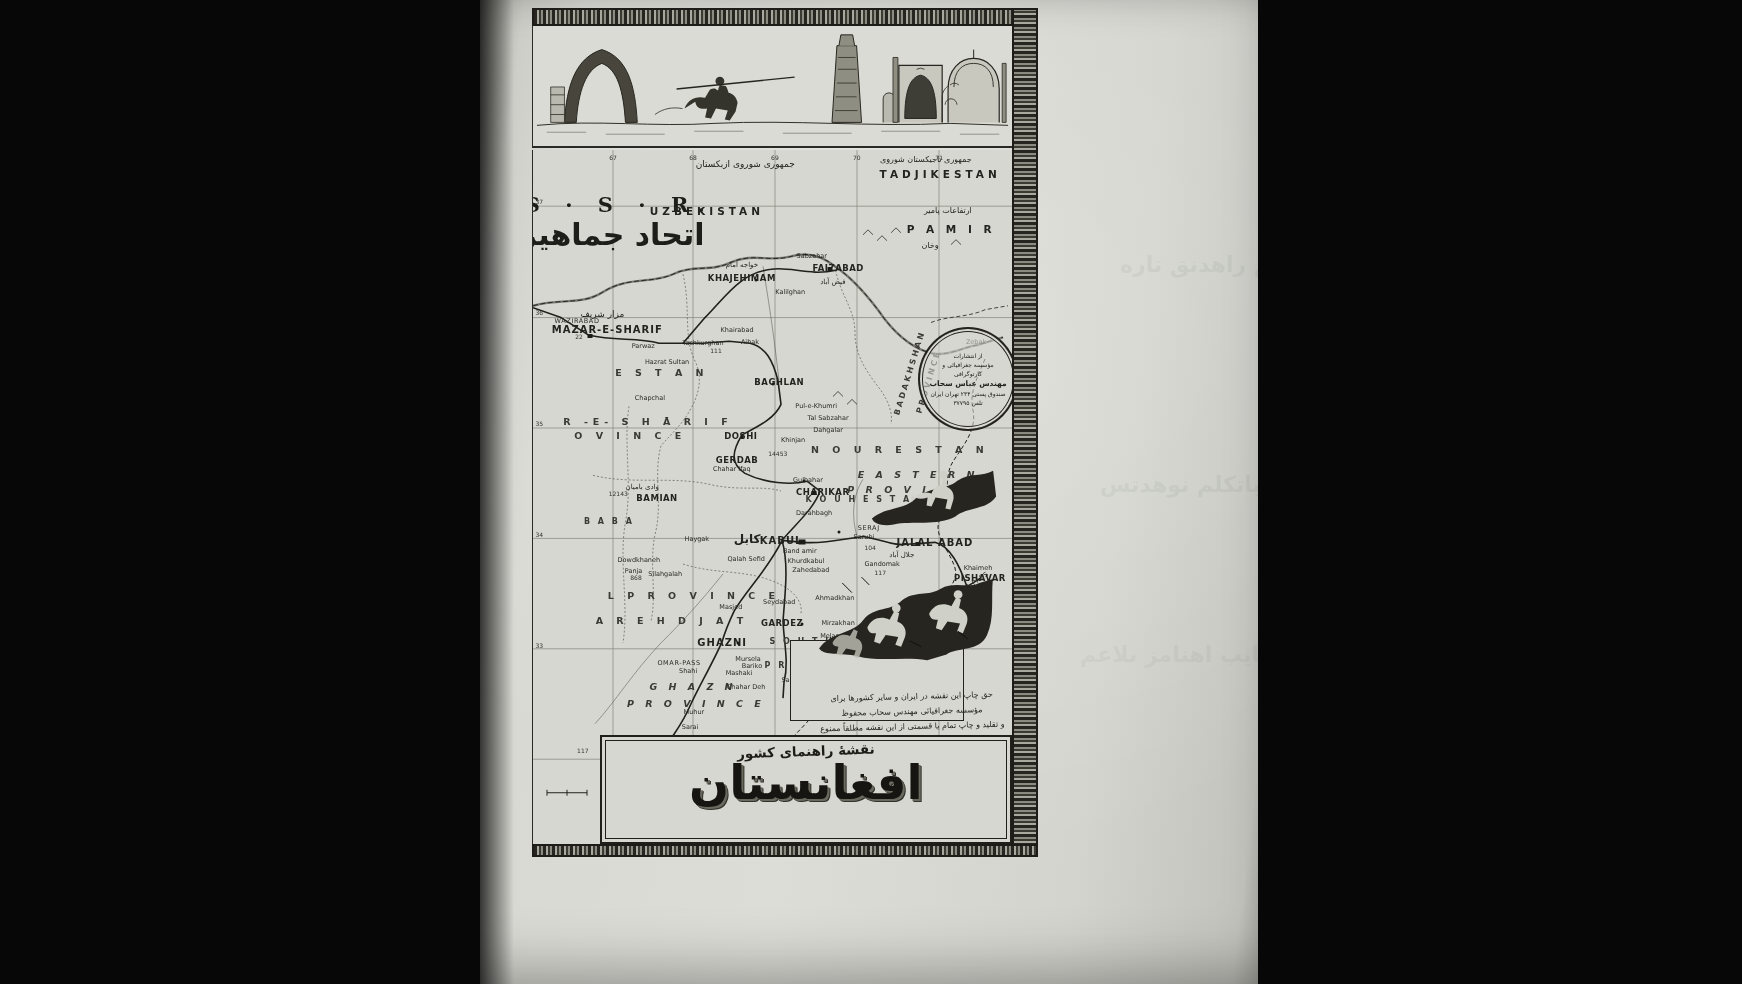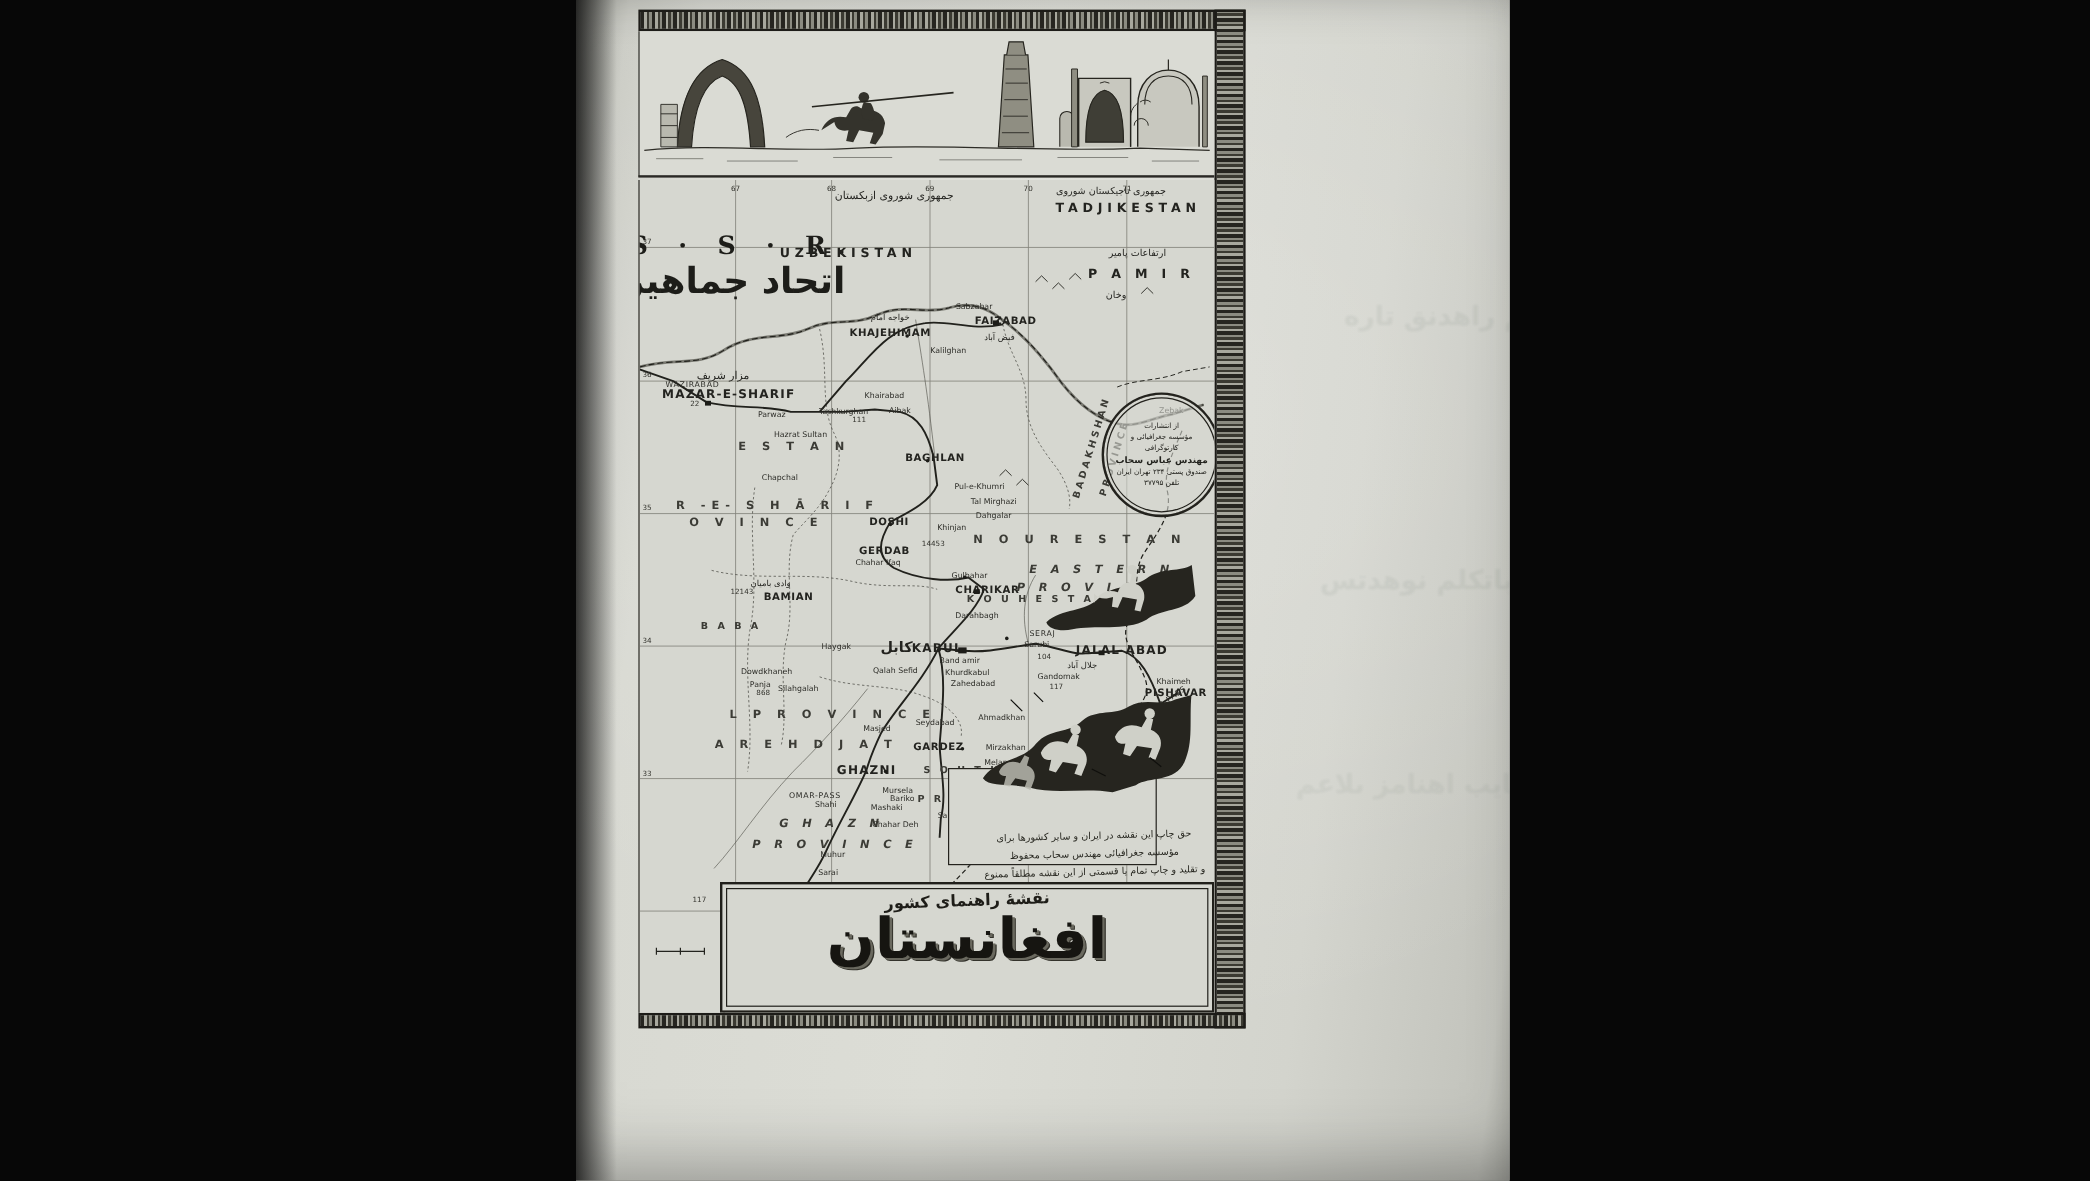--- a/index.html
+++ b/index.html
@@ -207,21 +207,21 @@
             <div class="lbl town" style="left: 42.6%; top: 26%;">Khairabad</div>
             <div class="lbl town" style="left: 35.5%; top: 27.8%;">Tashkurghan</div>
             <div class="lbl town" style="left: 45.3%; top: 27.7%;">Aibak</div>
             <div class="lbl town" style="left: 23%; top: 28.3%;">Parwaz</div>
             <div class="lbl town" style="left: 28%; top: 30.5%;">Hazrat Sultan</div>
             <div class="lbl town" style="left: 24.4%; top: 35.8%;">Chapchal</div>
             <div class="lbl town" style="left: 53.7%; top: 20.5%;">Kalilghan</div>
             <div class="lbl town" style="left: 92.5%; top: 27.7%;">Zebak</div>
             <div class="lbl city" style="left: 51.4%; top: 33.5%;">BAGHLAN</div>
             <div class="lbl town" style="left: 53.7%; top: 36.9%; margin-left: 26px;">Pul-e-Khumri</div>
-            <div class="lbl town" style="left: 61.6%; top: 38.6%;">Tal Mirghazi</div>
+            <div class="lbl town" style="left: 61.6%; top: 38.6%;">Tal Sabzahar</div>
             <div class="lbl town" style="left: 61.6%; top: 40.3%;">Dahgalar</div>
             <div class="lbl town" style="left: 54.3%; top: 41.8%;">Khinjan</div>
             <div class="lbl city" style="left: 43.4%; top: 41.2%;">DOSHI</div>
             <div class="lbl num" style="left: 51.1%; top: 43.8%;">14453</div>
             <div class="lbl city" style="left: 42.6%; top: 44.7%;">GERDAB</div>
             <div class="lbl town" style="left: 41.5%; top: 46%;">Chahar Ifaq</div>
             <div class="lbl city" style="left: 25.9%; top: 50.1%;">BAMIAN</div>
             <div class="lbl fa-xs" style="left: 22.8%; top: 48.5%;">وادی بامیان</div>
             <div class="lbl num" style="left: 17.8%; top: 49.6%;">12143</div>
             <div class="lbl town" style="left: 57.4%; top: 47.6%;">Gulbahar</div>

